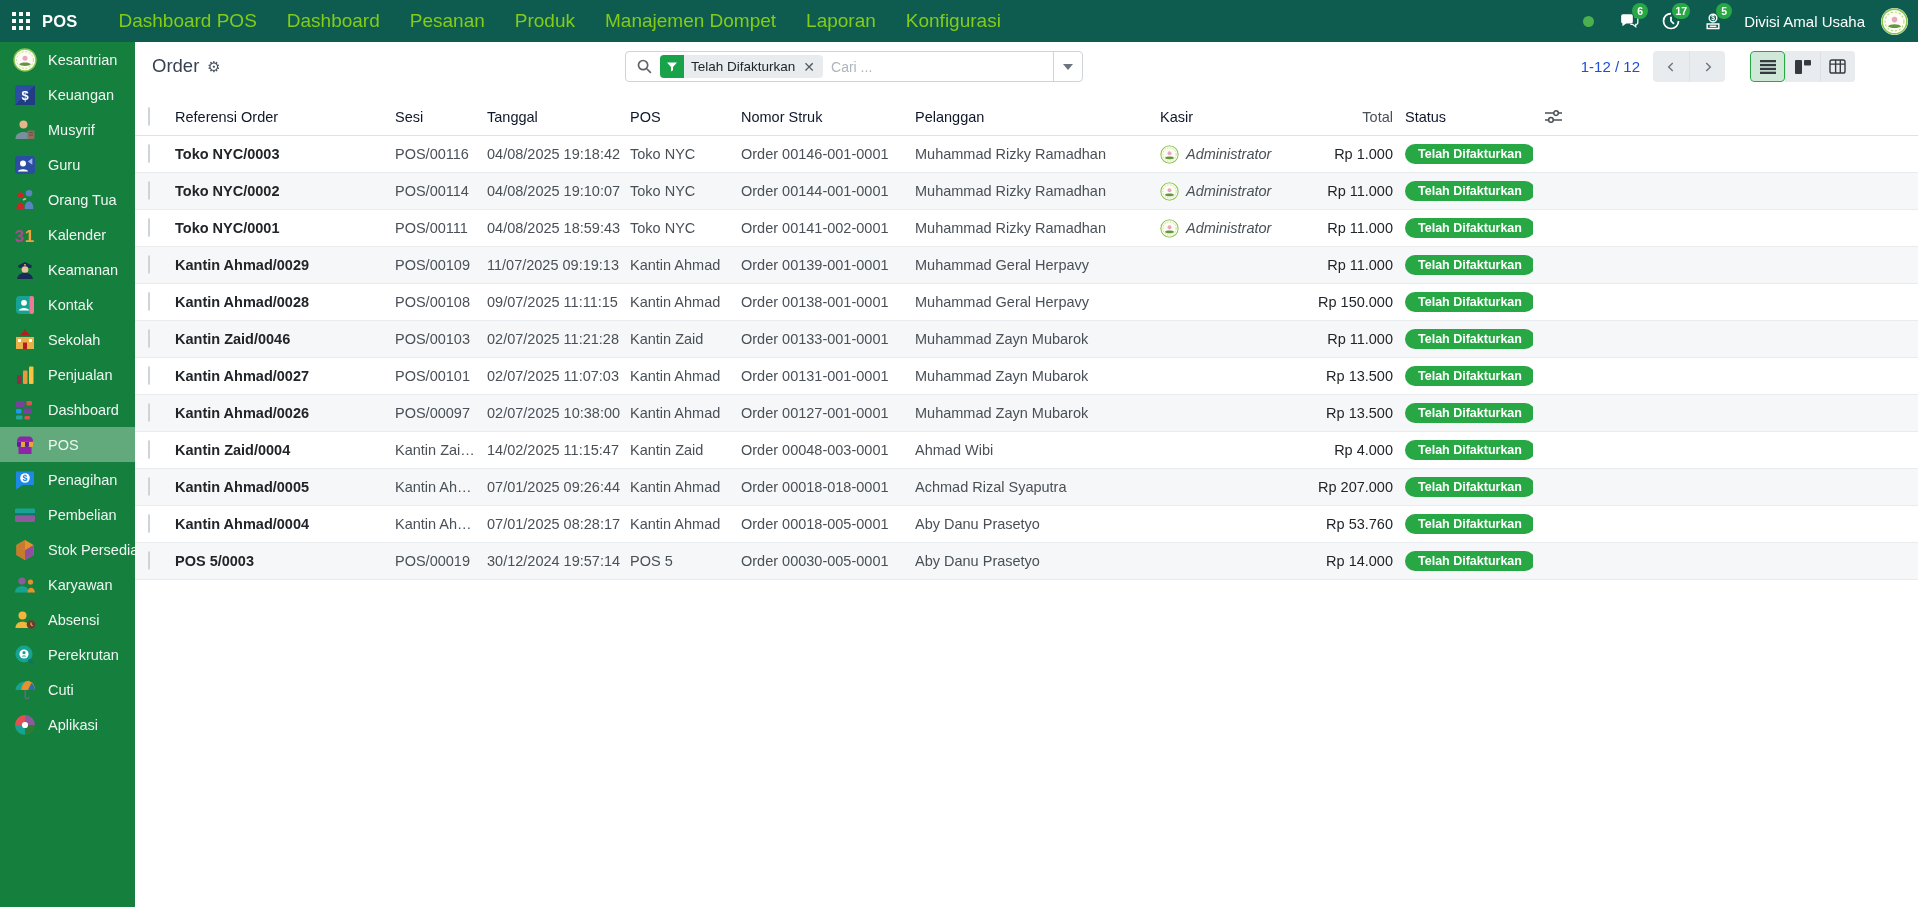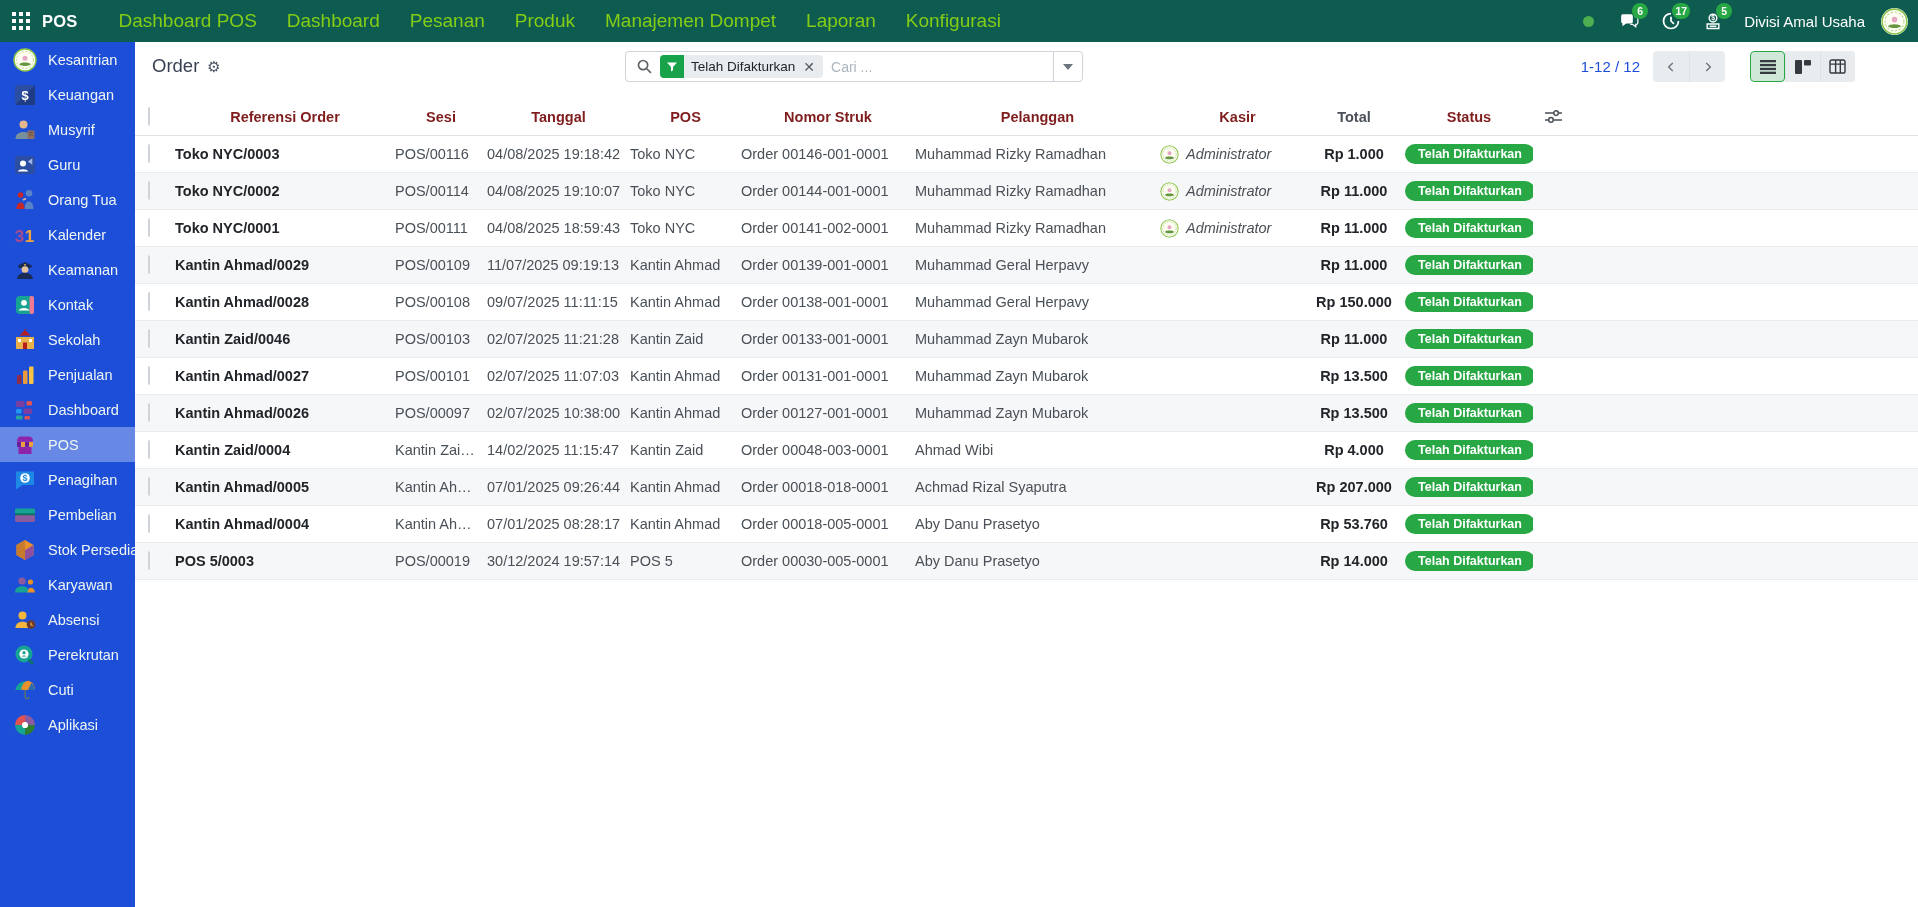--- a/index.html
+++ b/index.html
@@ -17,21 +17,21 @@
   .status-dot { width:11px; height:11px; border-radius:50%; background:#4caf50; margin-right:10px; }
   .tb-icon { position:relative; width:34px; height:34px; display:flex; align-items:center; justify-content:center; cursor:pointer; }
   .tb-badge { position:absolute; top:-1px; right:-2px; background:#28a745; color:#fff;
     font-size:10.5px; font-weight:700; border-radius:9px; min-width:16px; height:16px;
     line-height:16px; text-align:center; padding:0 3px; }
   .company { font-size:15px; margin:0 8px 0 6px; white-space:nowrap; }
   .avatar { width:27px; height:27px; border-radius:50%; overflow:hidden; background:#fff; cursor:pointer; flex:none; }
   .avatar svg { width:100%; height:100%; display:block; }
 
   
-  .sidebar { position:absolute; left:0; top:42px; width:137px; height:865px; background:#1d4ed8; }
+  .sidebar { position:absolute; left:0; top:42px; width:137px; height:865px; background:#15803d; }
   .sb-item { height:35px; display:flex; align-items:center; padding-left:13px; gap:11px; cursor:pointer; }
   .sb-item.active { background:rgba(255,255,255,.33); }
   .sb-icon { width:24px; height:24px; flex:none; }
   .sb-icon svg { width:24px; height:24px; display:block; }
   .sb-label { color:#eef5f2; font-size:14.5px; white-space:nowrap; }
 
   
   .content { position:absolute; left:135px; top:42px; width:1783px; height:865px; background:#fff; }
 
   
@@ -61,26 +61,26 @@
   .view-group { display:flex; margin-left:25px; border-radius:4px; overflow:hidden; }
   .vw-btn { width:35px; height:31px; background:#e9ecef; border:1px solid #e9ecef; display:flex;
     align-items:center; justify-content:center; cursor:pointer; }
   .vw-btn + .vw-btn { border-left:1px solid #dde0e4; }
   .vw-btn.active { background:#cfe8d8; border:1px solid #28a745; border-radius:4px; }
 
   
   .list-grid { display:grid; grid-template-columns:40px 220px 92px 143px 111px 174px 245px 155px 78px 140px 1fr;
     align-items:center; }
   .thead { height:38px; margin-top:8px; border-bottom:1px solid #dee2e6; }
-  .th { font-size:14.5px; color:#7f1d1d; font-weight:700; white-space:nowrap; overflow:hidden;text-align:center; }
+  .th { font-size:14.5px; color:#0f172a; font-weight:400; white-space:nowrap; overflow:hidden; }
   .trow { height:37px; border-bottom:1px solid #e9ecef; cursor:pointer; }
   .trow.stripe { background:#f6f7f8; }
   .td { font-size:14.5px; color:#495057; white-space:nowrap; overflow:hidden; text-overflow:ellipsis; padding-right:8px; }
   .td.ref { font-weight:700; color:#212529; }
-  .td.total, .th.total { text-align:center; padding-right:0; font-weight:700; color:#212529; }
+  .td.total, .th.total { text-align:right; padding-right:0; font-weight:400; color:#212529; }
   .th.total { color:#495057; }
   .td.status-cell, .th.status-cell { padding-left:12px; }
   .cb { width:15px; height:15px; border:1px solid #ced4da; border-radius:3px; background:#fff; margin-left:13px; cursor:pointer; }
   .badge { display:inline-block; background:#28a745; color:#fff; font-size:12.5px; font-weight:700;
     padding:4px 13px; border-radius:14px; line-height:1; }
   .kasir-wrap { display:flex; align-items:center; gap:7px;font-style:italic; }
   .kasir-av { width:19px; height:19px; border-radius:50%; overflow:hidden; flex:none; }
   .kasir-av svg { width:100%; height:100%; display:block; }
   .opt-cols { margin-left:12px; cursor:pointer; display:flex; align-items:center; }
 

